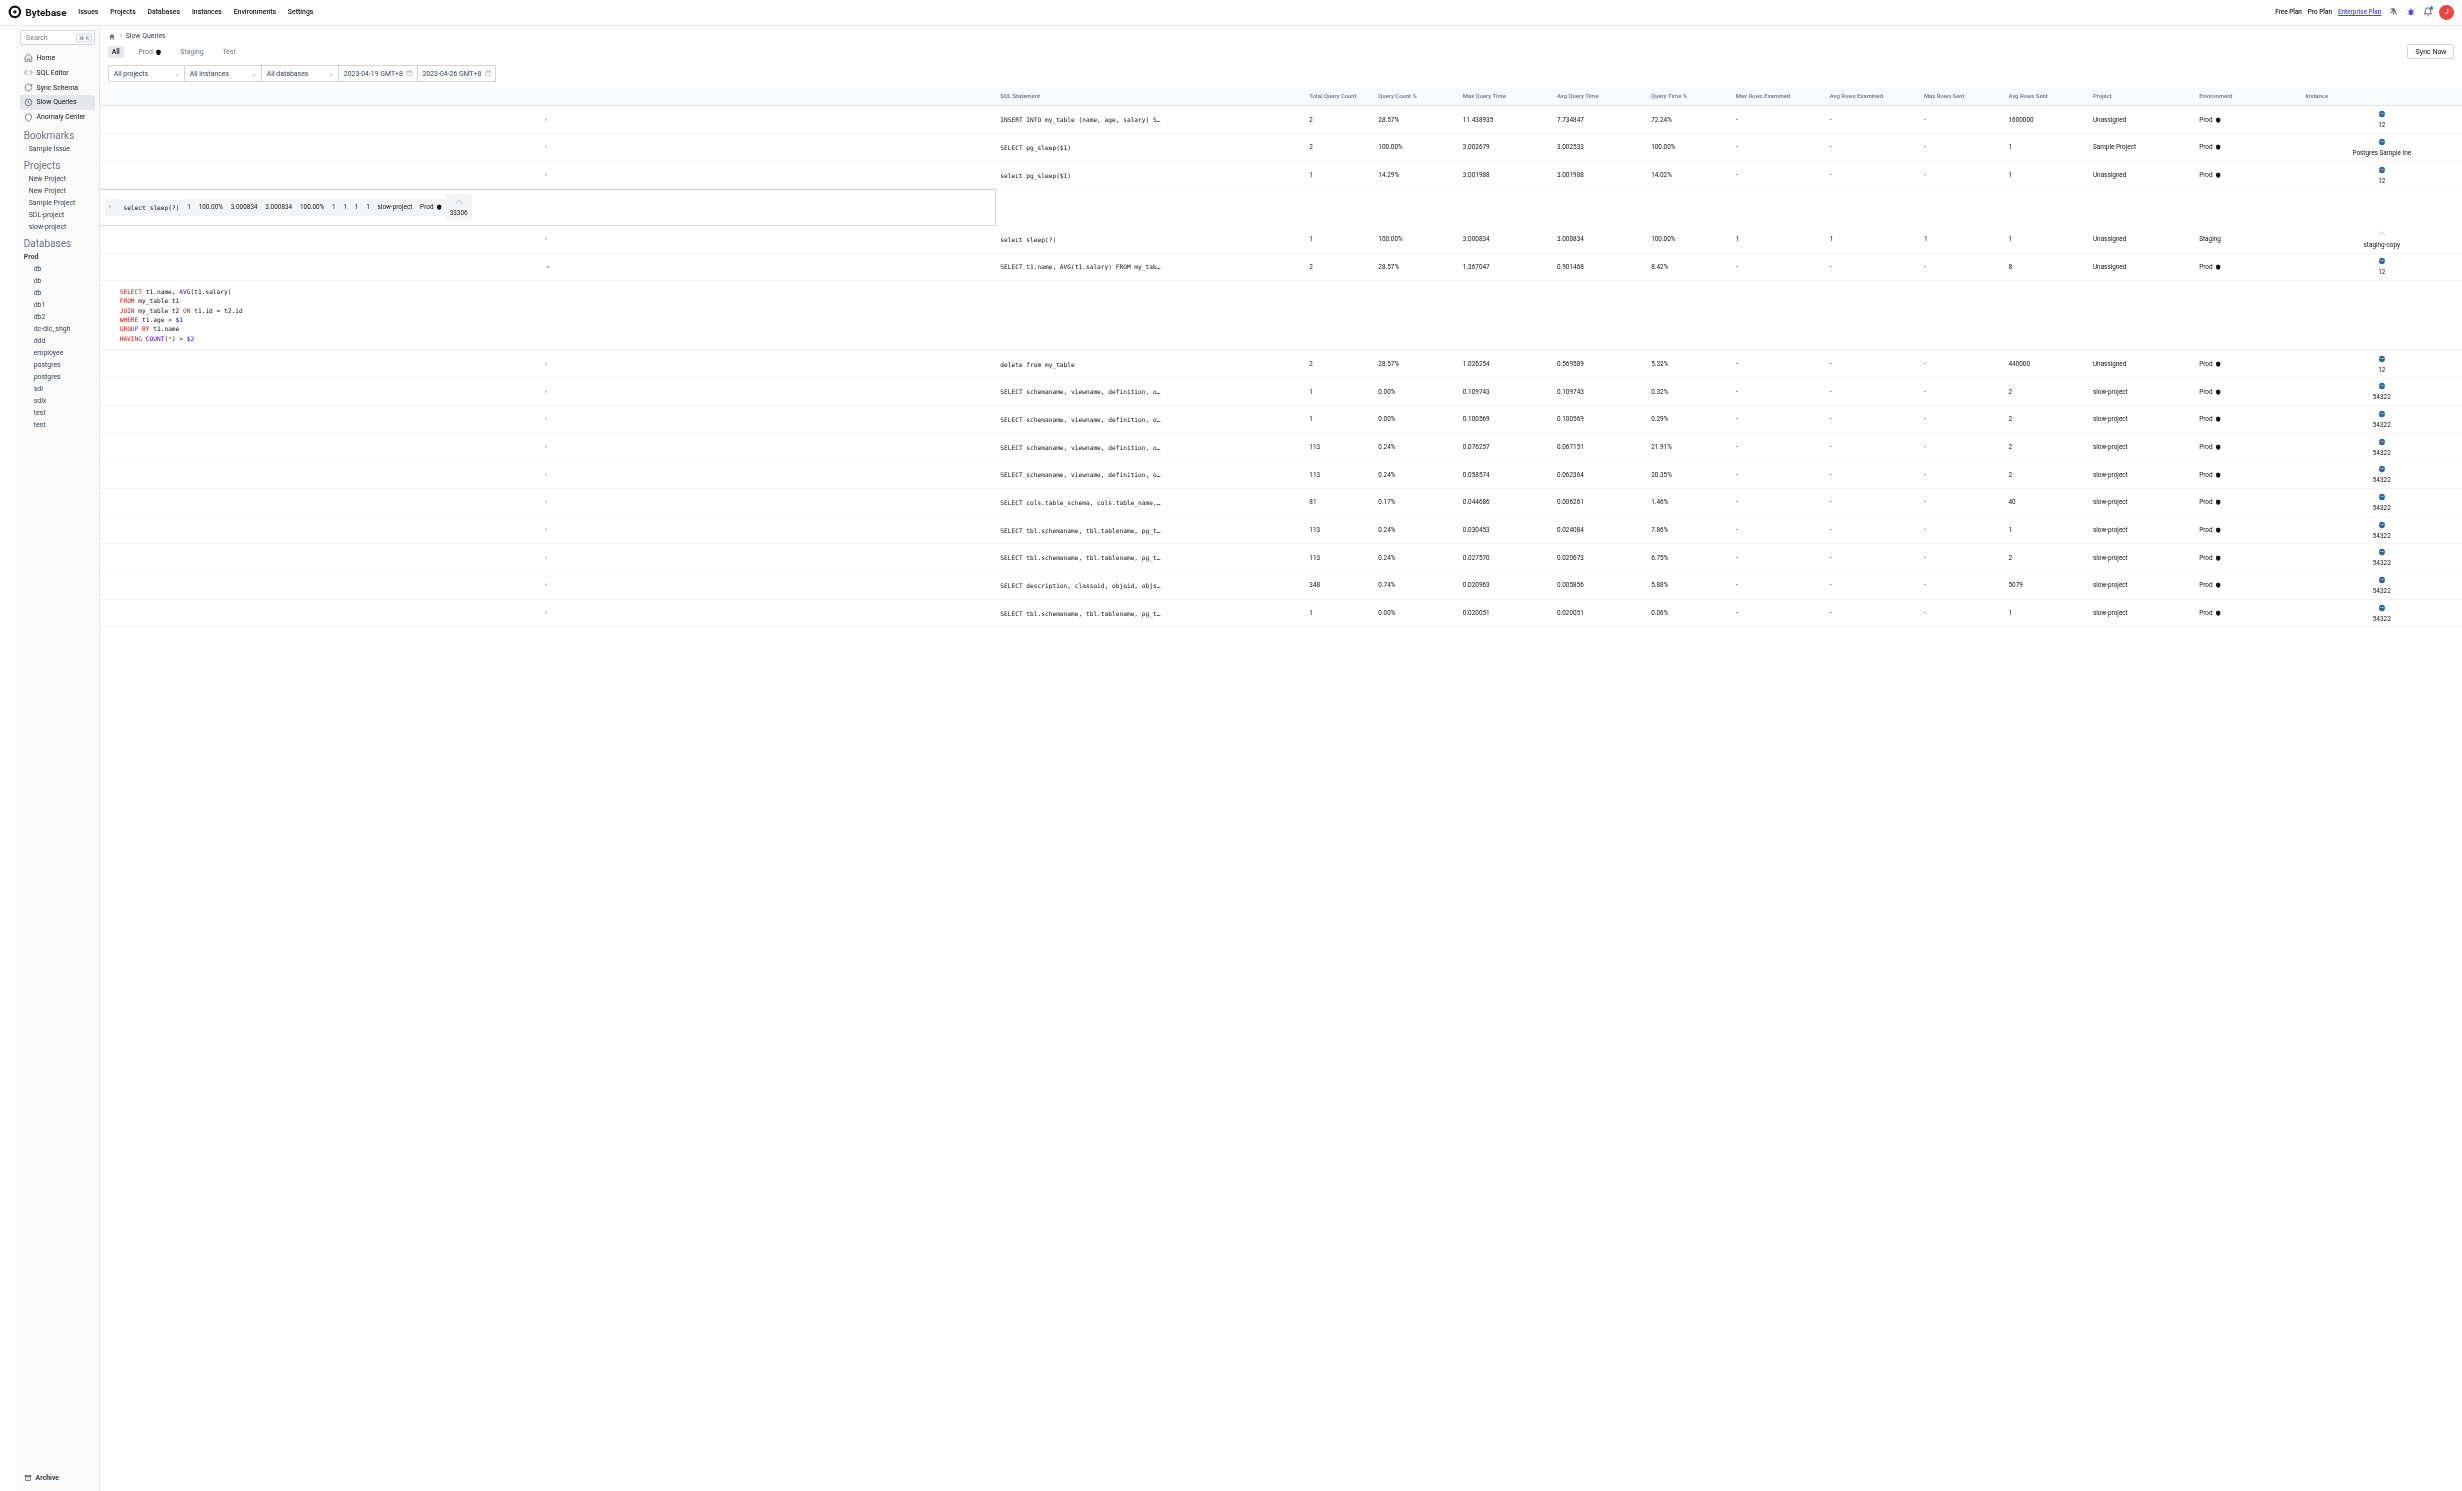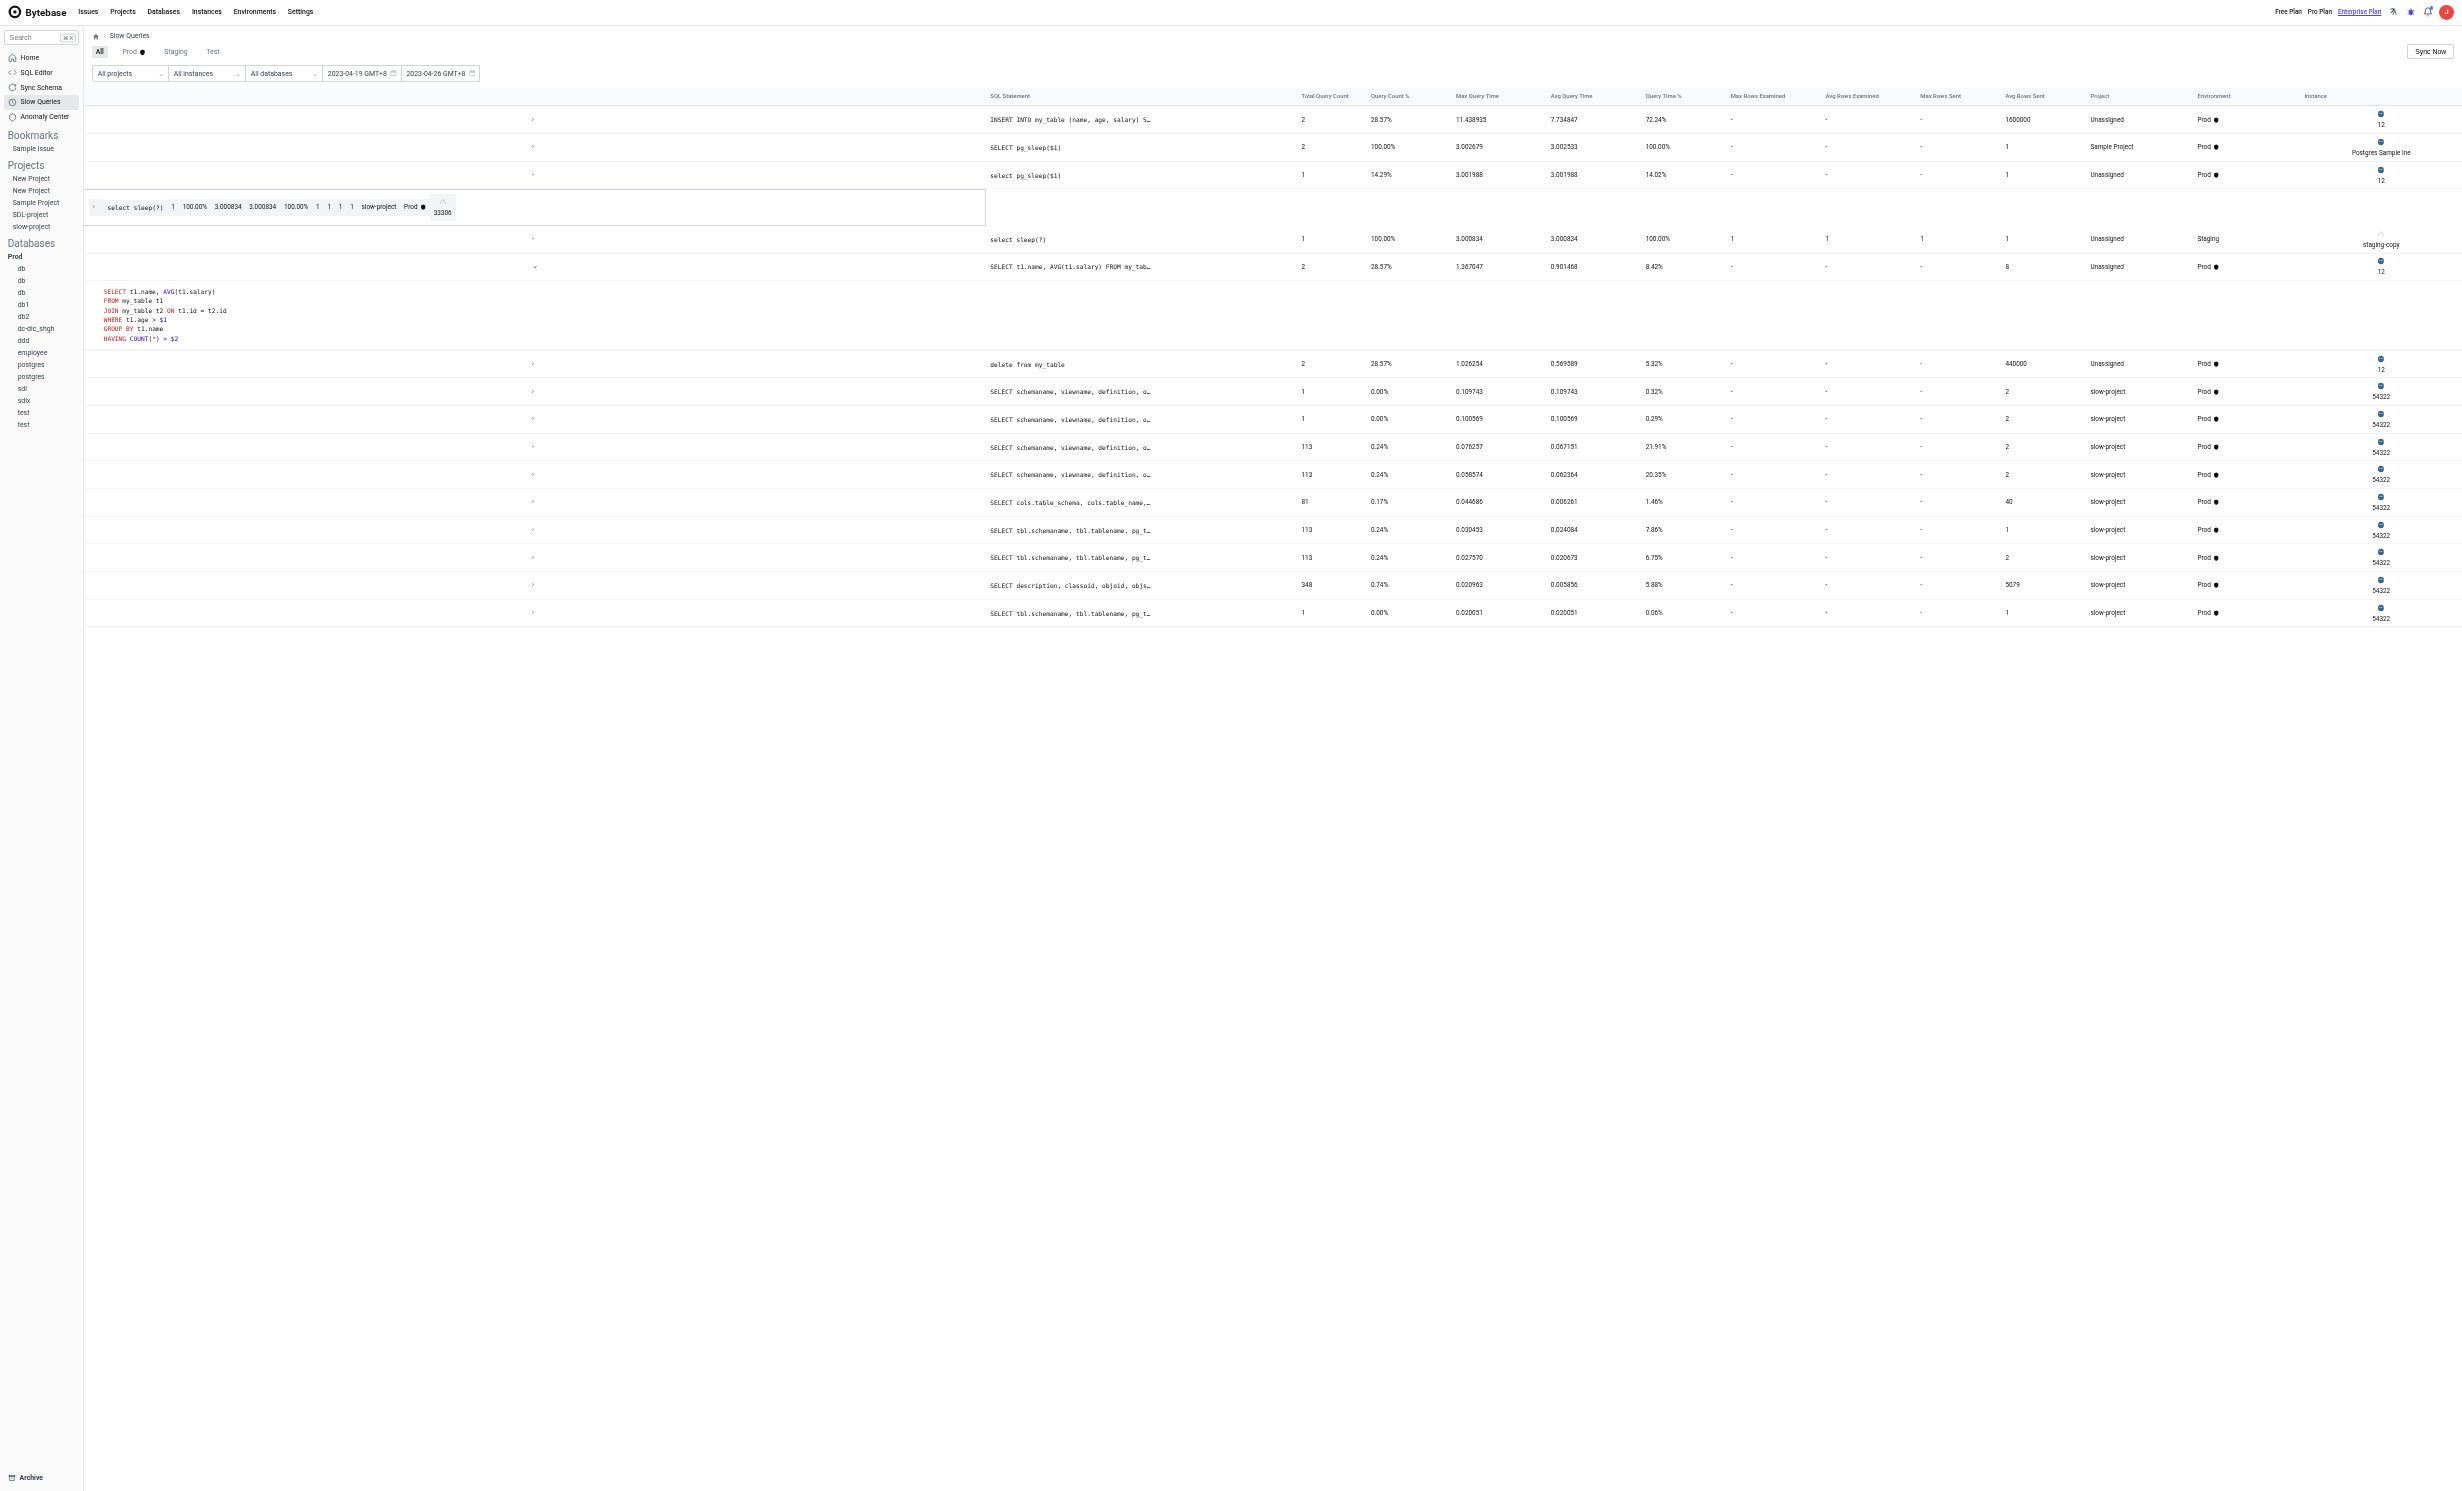--- a/index.html
+++ b/index.html
@@ -12,21 +12,21 @@
 .topnav a { color: #111; text-decoration: none; font-weight: 500; }
 .spacer { flex: 1; }
 .plans { display: flex; gap: 5.9px; align-items: flex-end; margin-right: 7.9px; }
 .plans a { color: #111; text-decoration: none; font-weight: 500; font-size: 6.4px; }
 .plans a.ent { color: #4f46e5; text-decoration: underline; }
 .topicons { display: flex; gap: 6.9px; align-items: center; }
 .ticon { width: 9.8px; height: 9.8px; display: inline-flex; align-items: center; justify-content: center; color: #374151; position: relative; cursor: pointer; }
 .dot { position: absolute; top: -1px; right: -1px; width: 3.9px; height: 3.9px; border-radius: 50%; background: #3b82f6; }
 .avatar { width: 14.8px; height: 14.8px; border-radius: 50%; background: #ef4444; color: #fff; display: flex; align-items: center; justify-content: center; font-weight: 600; font-size: 6.9px; }
 
-.shell { display: flex; height: calc(100vh - 25.6px); }
+.shell { display: flex; height: calc(100vh - 25.6px); padding-left: 16px; }
 .sidebar { width: 84px; border-right: 0.5px solid #e5e7eb; background: #fafafa; padding: 4.9px 3.9px; overflow-y: auto; display: flex; flex-direction: column; }
 .searchbox { position: relative; margin-bottom: 4.9px; }
 .searchbox input { width: 100%; padding: 3px 21.7px 3px 4.9px; border: 0.5px solid #d1d5db; border-radius: 2px; font-size: 6.9px; background: #fff; }
 .kbd { position: absolute; right: 3px; top: 50%; transform: translateY(-50%); font-size: 5.4px; color: #6b7280; border: 0.5px solid #d1d5db; border-radius: 1.5px; padding: 0.5px 2px; background: #f9fafb; }
 .navitem { display: flex; align-items: center; gap: 3.9px; padding: 3px 3.9px; border-radius: 2px; color: #111; cursor: pointer; font-size: 6.9px; }
 .navitem.active { background: #e5e7eb; }
 .navitem .ni-icon { width: 8.9px; height: 8.9px; display: inline-flex; align-items: center; justify-content: center; color: #4b5563; }
 .section-label { font-size: 10px; color: #6b7280; padding: 4.9px 3.9px 2px; }
 .subitem { padding: 2px 3.9px 2px 8.9px; color: #374151; cursor: pointer; font-size: 6.9px; }
 .subitem.bold { font-weight: 700; padding-left: 3.9px; }

